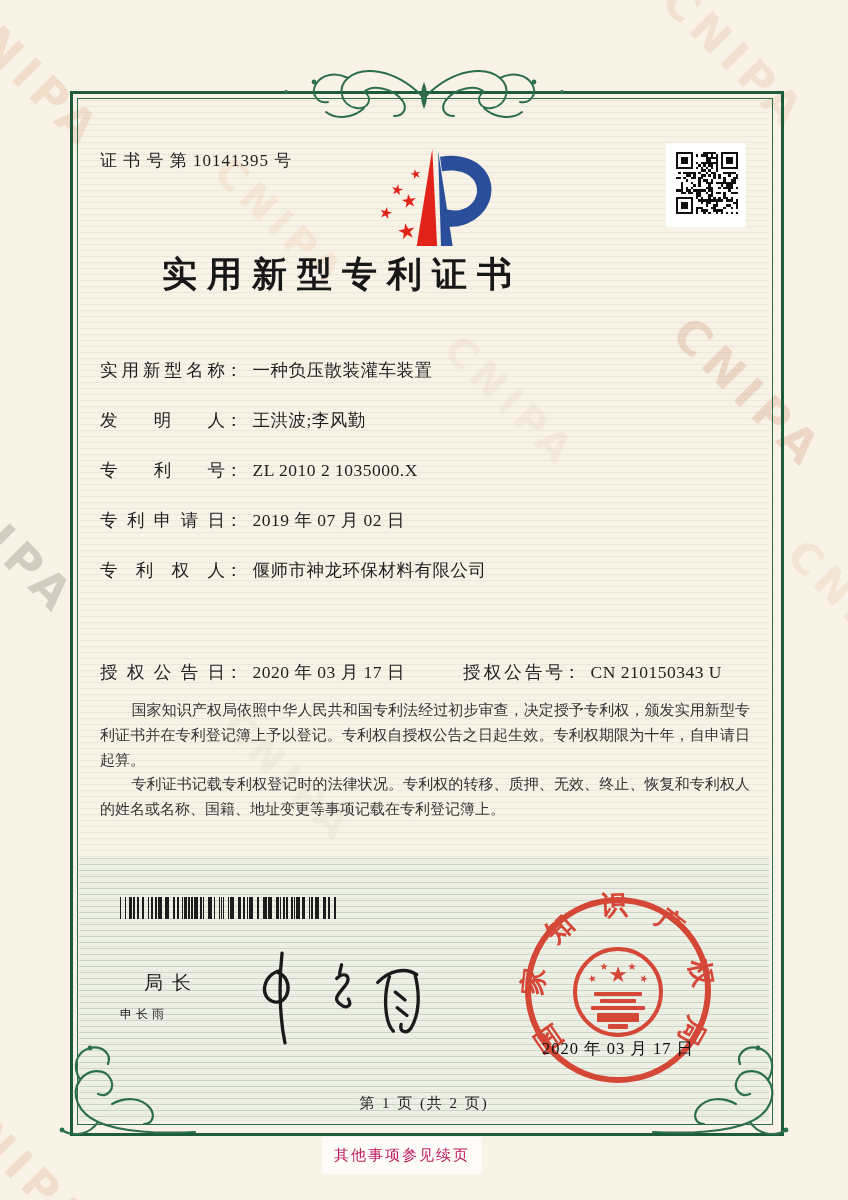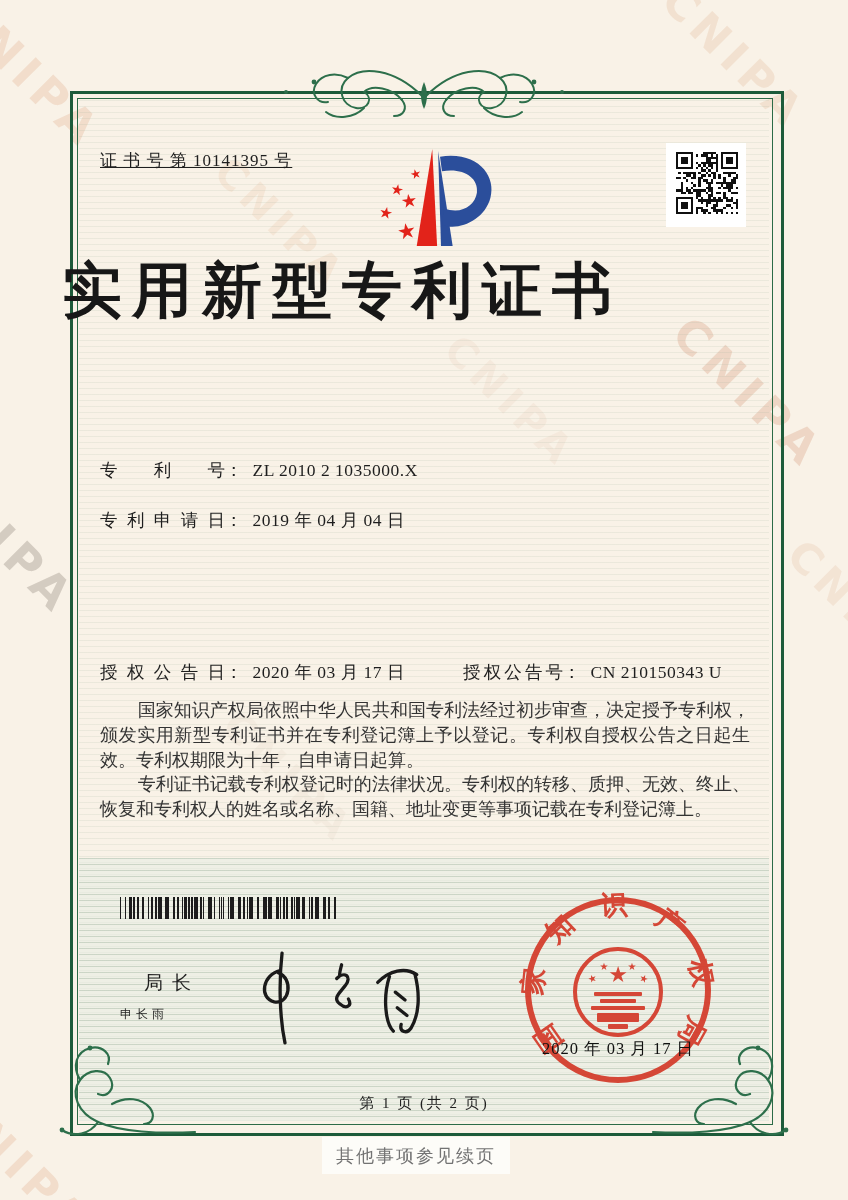--- a/index.html
+++ b/index.html
@@ -21,48 +21,48 @@
     position:absolute;left:79px;top:100px;width:690px;height:1021px;
     background-image:repeating-linear-gradient(180deg,rgba(150,172,150,.14) 0 1px,rgba(0,0,0,0) 1px 6px);
   }
   .guilloche-strong{
     position:absolute;left:79px;top:858px;width:690px;height:263px;
     background-color:rgba(229,237,227,.55);
     background-image:repeating-linear-gradient(180deg,rgba(138,164,140,.34) 0 1px,rgba(0,0,0,0) 1px 6px);
   }
   .ornament{position:absolute;pointer-events:none;}
   
-  .cert-no{position:absolute;left:100px;top:149px;font-size:17px;letter-spacing:1px;text-decoration:underline;}
+  .cert-no{position:absolute;left:100px;top:149px;font-size:17px;letter-spacing:1px;}
   .logo{position:absolute;left:342px;top:140px;width:165px;height:114px;}
   .qr-patch{position:absolute;left:666px;top:143px;width:80px;height:84px;background:#ffffff;}
   .qr-patch svg{position:absolute;left:10px;top:9px;width:62px;height:62px;fill:#101010;shape-rendering:crispEdges;}
   .title{
     position:absolute;left:0;top:251px;width:684px;text-align:center;
-    font-size:60px;font-weight:bold;letter-spacing:10px;color:#171717;
+    font-size:35px;font-weight:bold;letter-spacing:10px;color:#171717;
   }
   
   .row{position:absolute;left:100px;font-size:17.5px;white-space:nowrap;}
   .lbl{display:inline-block;width:125px;text-align:justify;text-align-last:justify;vertical-align:bottom;}
   .lbl2{display:inline-block;width:100px;text-align:justify;text-align-last:justify;vertical-align:bottom;}
   .val{margin-left:10px;letter-spacing:.5px;}
   .pair2{position:absolute;left:355px;top:0;margin-left:8px;}
   
-  .paras{position:absolute;left:100px;top:698px;width:650px;font-size:18px;line-height:24.8px;color:#333;text-align:justify;}
+  .paras{position:absolute;left:100px;top:698px;width:650px;font-size:15px;line-height:24.8px;color:#333;text-align:justify;}
   .paras p{margin:0;text-indent:2.1em;}
   
   .barcode{position:absolute;left:120px;top:897px;width:217px;height:22px;}
   .director-title{position:absolute;left:120px;top:970px;font-size:19px;letter-spacing:9px;margin-left:24px;}
   .director-name{position:absolute;left:120px;top:1006px;font-size:12px;letter-spacing:4px;}
   .sig{position:absolute;left:243px;top:948px;width:205px;height:100px;}
   .seal{position:absolute;left:518px;top:890px;width:200px;height:200px;opacity:.93;}
   .seal-date{position:absolute;left:528px;top:1038px;width:180px;text-align:center;font-size:16.5px;color:#111;letter-spacing:1px;}
   .page-info{position:absolute;left:0;top:1094px;width:848px;text-align:center;font-size:15px;letter-spacing:2px;}
   .note-patch{
-    position:absolute;left:322px;top:1137px;width:188px;height:37px;background:#fdfcf8;
-    display:flex;align-items:center;justify-content:center;font-size:18px;letter-spacing:2px;color:#737373;
+    position:absolute;left:322px;top:1137px;width:160px;height:37px;background:#fdfcf8;
+    display:flex;align-items:center;justify-content:center;font-size:15px;letter-spacing:2px;color:#be185d;
   }
 </style>
 </head>
 <body>
 
 <div class="page">
 
   <div class="wm" style="left:-22px;top:-14px;font-size:46px;color:rgba(224,172,140,.30);">CNIPA</div>
   <div class="wm" style="left:238px;top:148px;font-size:40px;color:rgba(235,196,168,.26);">CNIPA</div>
   <div class="wm" style="left:688px;top:-26px;font-size:44px;color:rgba(226,176,144,.26);">CNIPA</div>
@@ -438,25 +438,34 @@
         <rect x="16" y="24" width="1" height="1"></rect>
         <rect x="18" y="24" width="1" height="1"></rect>
         <rect x="20" y="24" width="1" height="1"></rect>
         <rect x="22" y="24" width="1" height="1"></rect>
         <rect x="24" y="24" width="1" height="1"></rect>
       </svg>
   </div>
 
   <div class="title">实用新型专利证书</div>
 
+  <div class="row" style="top:358px">
+    <span class="lbl">实用新型名称</span><span>：</span><span class="val">一种负压散装灌车装置</span>
+  </div>
+  <div class="row" style="top:408px">
+    <span class="lbl">发明人</span><span>：</span><span class="val">王洪波;李风勤</span>
+  </div>
   <div class="row" style="top:458px">
     <span class="lbl">专利号</span><span>：</span><span class="val">ZL 2010 2 1035000.X</span>
   </div>
   <div class="row" style="top:508px">
-    <span class="lbl">专利申请日</span><span>：</span><span class="val">2019 年 04 月 04 日</span>
+    <span class="lbl">专利申请日</span><span>：</span><span class="val">2019 年 07 月 02 日</span>
+  </div>
+  <div class="row" style="top:558px">
+    <span class="lbl">专利权人</span><span>：</span><span class="val">偃师市神龙环保材料有限公司</span>
   </div>
   <div class="row" style="top:660px">
     <span class="lbl">授权公告日</span><span>：</span><span class="val">2020 年 03 月 17 日</span>
     <span class="pair2">
       <span class="lbl2">授权公告号</span><span>：</span><span class="val">CN 210150343 U</span>
     </span>
   </div>
 
   <div class="paras">
     <p>国家知识产权局依照中华人民共和国专利法经过初步审查，决定授予专利权，颁发实用新型专利证书并在专利登记簿上予以登记。专利权自授权公告之日起生效。专利权期限为十年，自申请日起算。</p>

